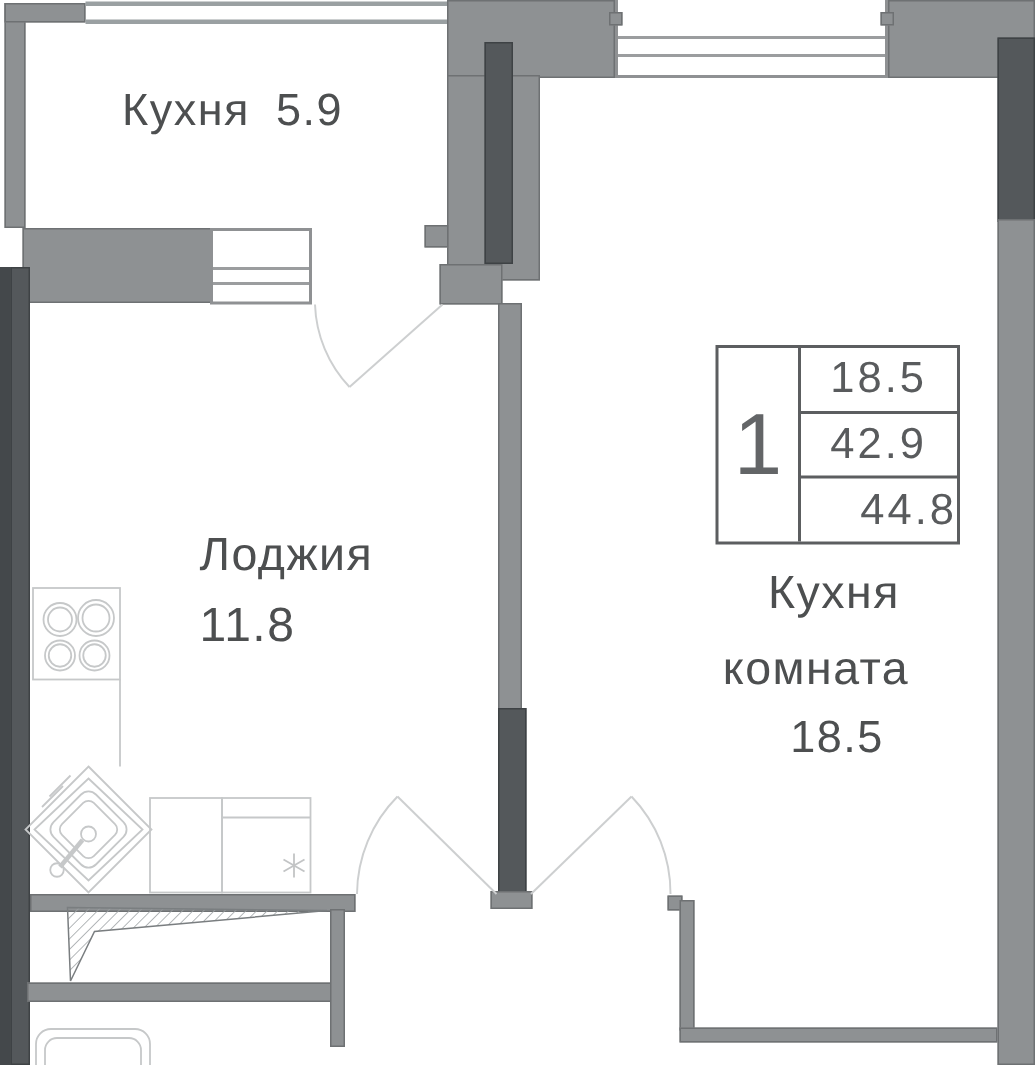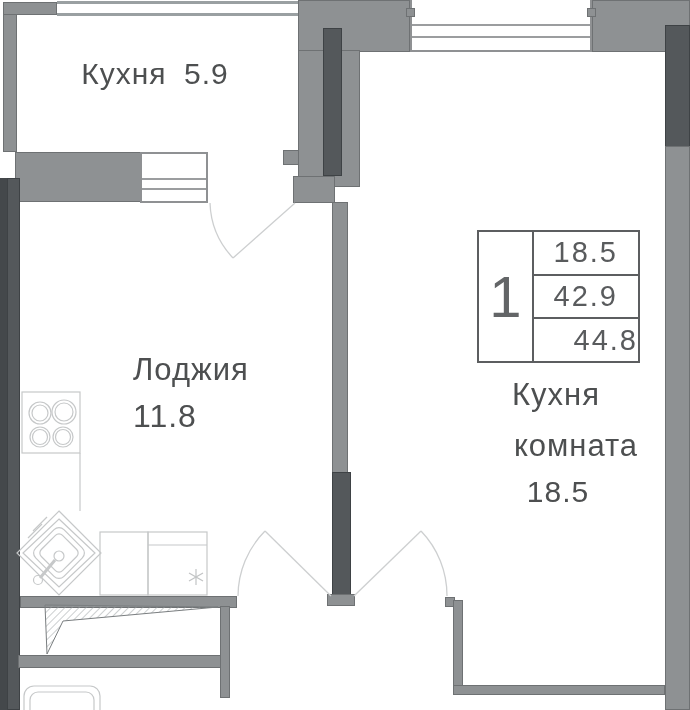--- a/index.html
+++ b/index.html
@@ -157,21 +157,21 @@
 
 <div class="lbl center" style="left:40px;top:57px;width:230px;font-size:30px;">
   <span>Кухня</span>
   <span style="margin-left:8px;">5.9</span>
 </div>
 
 <div class="lbl" style="left:133px;top:352px;font-size:31px;"><span>Лоджия</span></div>
 <div class="lbl" style="left:133px;top:398px;font-size:32px;"><span>11.8</span></div>
 
 <div class="lbl center" style="left:456px;top:377px;width:200px;font-size:31px;"><span>Кухня</span></div>
-<div class="lbl center" style="left:476px;top:428px;width:200px;font-size:31px;"><span>комната</span></div>
+<div class="lbl center" style="left:444px;top:428px;width:200px;font-size:31px;"><span>комната</span></div>
 <div class="lbl center" style="left:458px;top:475px;width:200px;font-size:30px;"><span>18.5</span></div>
 
 <div class="info-table">
   <div class="cell-rooms">
     <span>1</span>
   </div>
   <div class="col-areas">
     <div class="arow">
       <span>18.5</span>
     </div>

